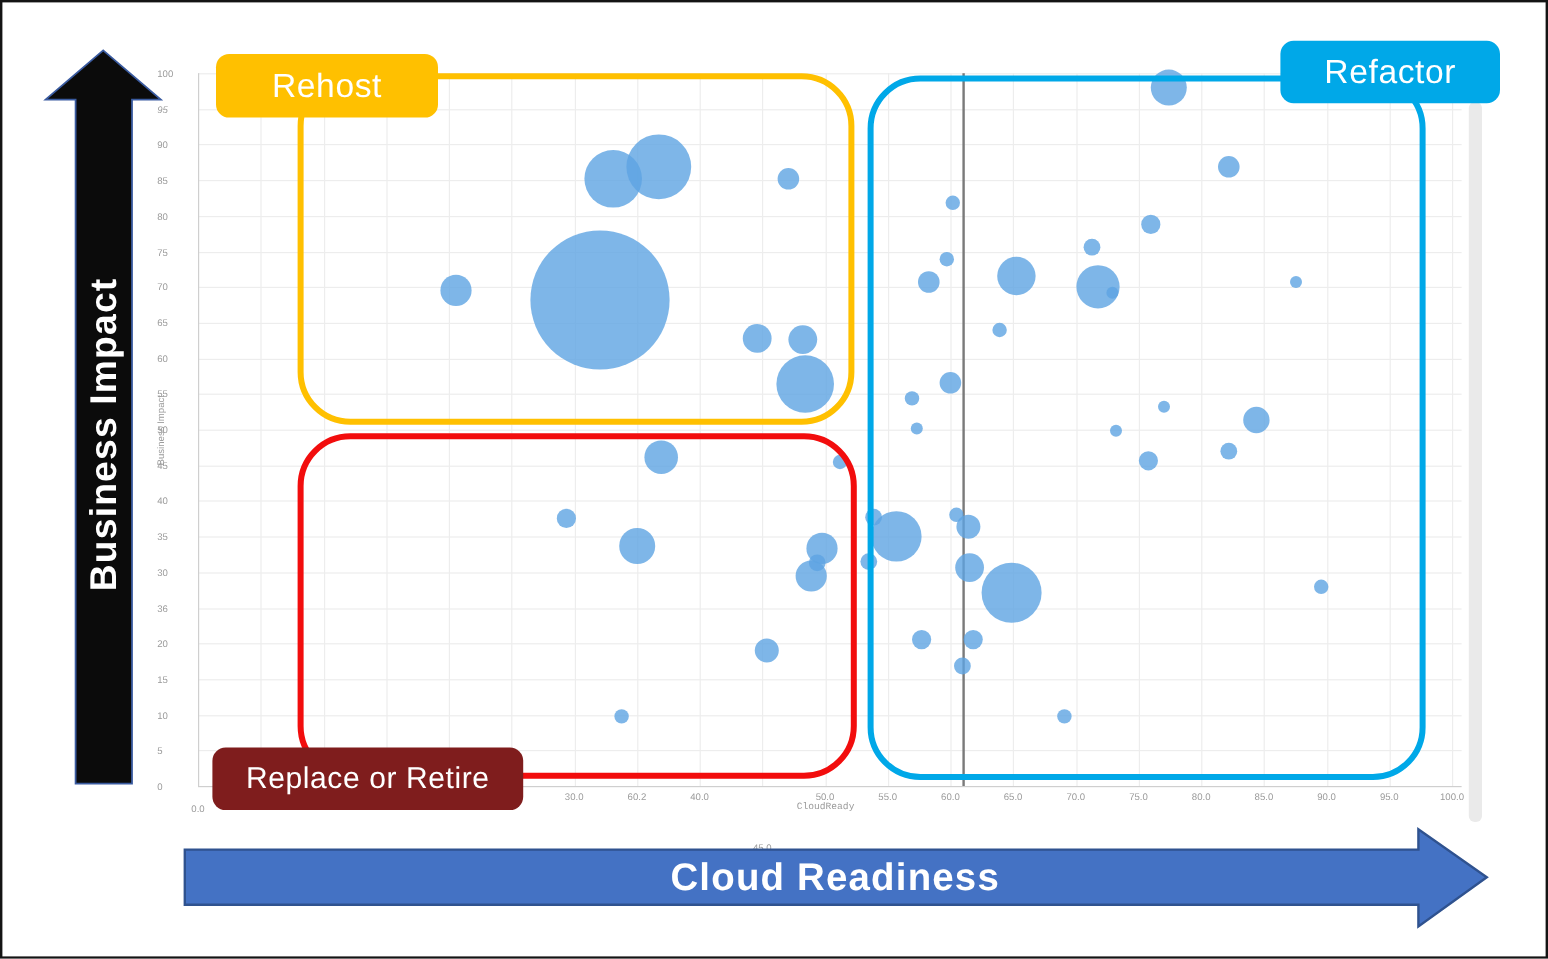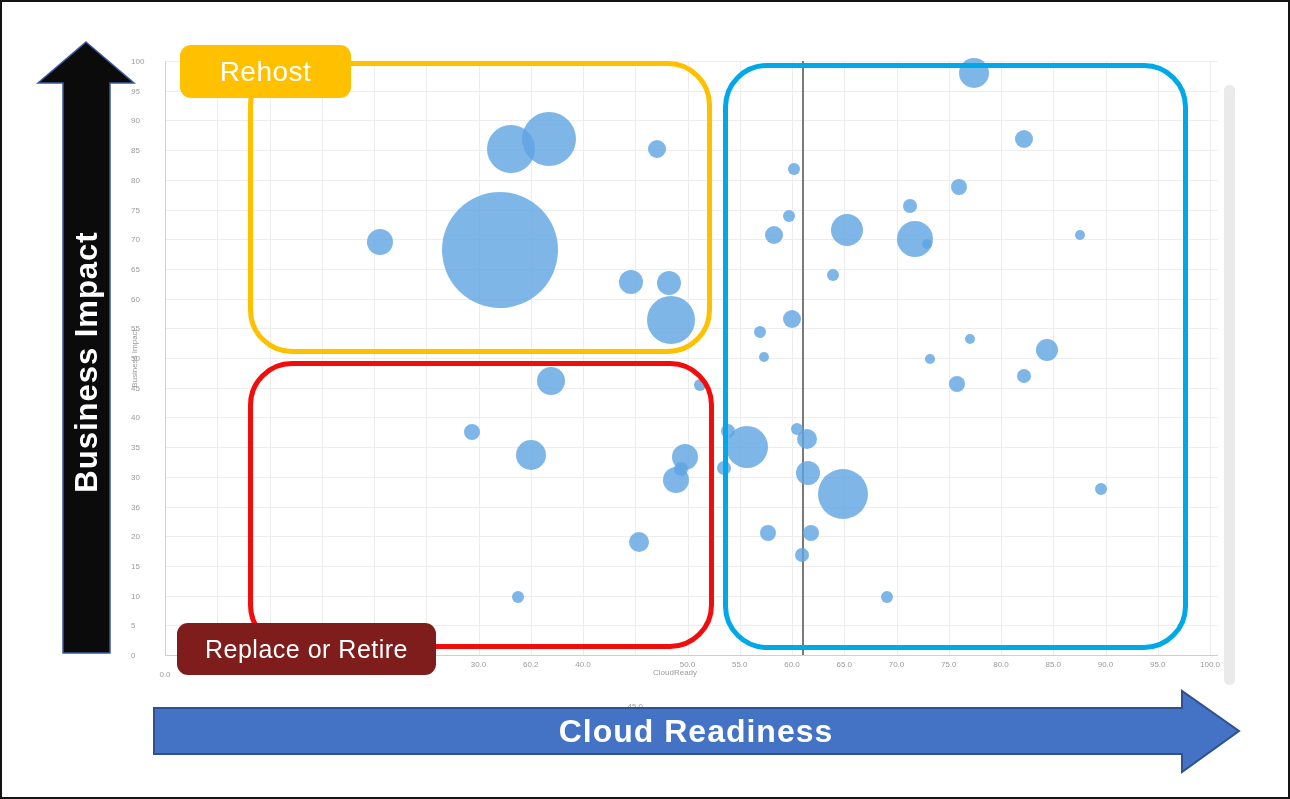--- a/index.html
+++ b/index.html
@@ -11,29 +11,29 @@
   #plot{position:absolute;left:0;top:0;width:100%;height:100%;}
   .gridline-v{position:absolute;width:1px;background:#EDEDED;z-index:1;}
   .gridline-h{position:absolute;height:1px;background:#EDEDED;z-index:1;}
   .axis-line-y{position:absolute;width:1px;background:#CFCFCF;z-index:2;}
   .axis-line-x{position:absolute;height:1px;background:#CFCFCF;z-index:2;}
   .ref-line{position:absolute;width:1.5px;background:#7A7A7A;z-index:2;}
   .tick-label{position:absolute;font-size:8px;color:#9B9B9B;z-index:2;line-height:9px;}
   .x-tick{width:34px;text-align:center;}
   .y-tick{width:28px;text-align:left;}
   .axis-title{position:absolute;font-size:8px;color:#9B9B9B;z-index:2;}
-  #x-axis-title{left:651px;top:666px;width:70px;}
+  #x-axis-title{left:651px;top:666px;width:70px;text-align:center;font-family:Liberation Mono, monospace;}
   #y-axis-title{left:92px;top:352px;width:80px;text-align:center;transform:rotate(-90deg);}
   .bubble{position:absolute;border-radius:50%;z-index:3;}
   .quad-box{position:absolute;box-sizing:border-box;border-radius:44px;background:transparent;z-index:4;}
   .chip{
     position:absolute;display:flex;align-items:center;justify-content:center;
     color:#fff;border-radius:11px;z-index:6;letter-spacing:.5px;
   }
-  #chip-rehost{left:178px;top:43px;width:171px;height:53px;font-size:28px;}
+  #chip-rehost{left:178px;top:43px;width:185px;height:53px;font-size:28px;}
   #chip-refactor{left:1065px;top:32px;width:183px;height:52px;font-size:28px;}
   #chip-replace{left:175px;top:621px;width:259px;height:52px;font-size:25px;}
   #gutter{position:absolute;left:1222px;top:83px;width:11px;height:600px;background:#EAEAEA;border-radius:5px;z-index:0;}
   #arrows{position:absolute;left:0;top:0;z-index:5;pointer-events:none;}
   #arrows text{font-family:"Liberation Sans",sans-serif;font-weight:bold;fill:#fff;}
 </style>
 </head>
 <body>
 
 <div id="canvas">
@@ -177,20 +177,21 @@
       <div class="bubble" style="left: 1093.32px; top: 481.274px; width: 12px; height: 12px; background: rgb(94, 164, 226); opacity: 0.8;"></div>
       <div class="quad-box" style="left: 245.555px; top: 59px; width: 463.98px; height: 293.436px; border: 5px solid rgb(255, 192, 0);"></div>
       <div class="quad-box" style="left: 245.555px; top: 358.97px; width: 466.07px; height: 288.09px; border: 5px solid rgb(242, 13, 13);"></div>
       <div class="quad-box" style="left: 721.03px; top: 61.376px; width: 465.025px; height: 586.872px; border: 5px solid rgb(0, 168, 232);"></div>
     </div>
 
   <div id="x-axis-title" class="axis-title">CloudReady</div>
   <div id="y-axis-title" class="axis-title">Business Impact</div>
 
   <div id="chip-rehost" class="chip" style="background: rgb(255, 192, 0);">Rehost</div>
+  <div id="chip-refactor" class="chip" style="background: rgb(0, 168, 232);">Refactor</div>
   <div id="chip-replace" class="chip" style="background: #7f1d1d;">Replace or Retire</div>
 
   <svg id="arrows" width="1290" height="799" viewBox="0 0 1290 799">
     <polygon id="y-arrow-shape" points="84,40 132,81 108,81 108,651 61,651 61,81 36,81" stroke-width="1.5" fill="#0B0B0B" stroke="#3A5BA0"></polygon>
     <text x="84" y="371" transform="rotate(-90 84 360)" text-anchor="middle" font-size="31" letter-spacing="1">Business Impact</text>
     <polygon id="x-arrow-shape" points="152,706 1180,706 1180,689 1237,729 1180,770 1180,752 152,752" stroke-width="2" fill="#4472C4" stroke="#2F528F"></polygon>
     <text x="694" y="740" text-anchor="middle" font-size="32" letter-spacing="1">Cloud Readiness</text>
   </svg>
 
 </div>

